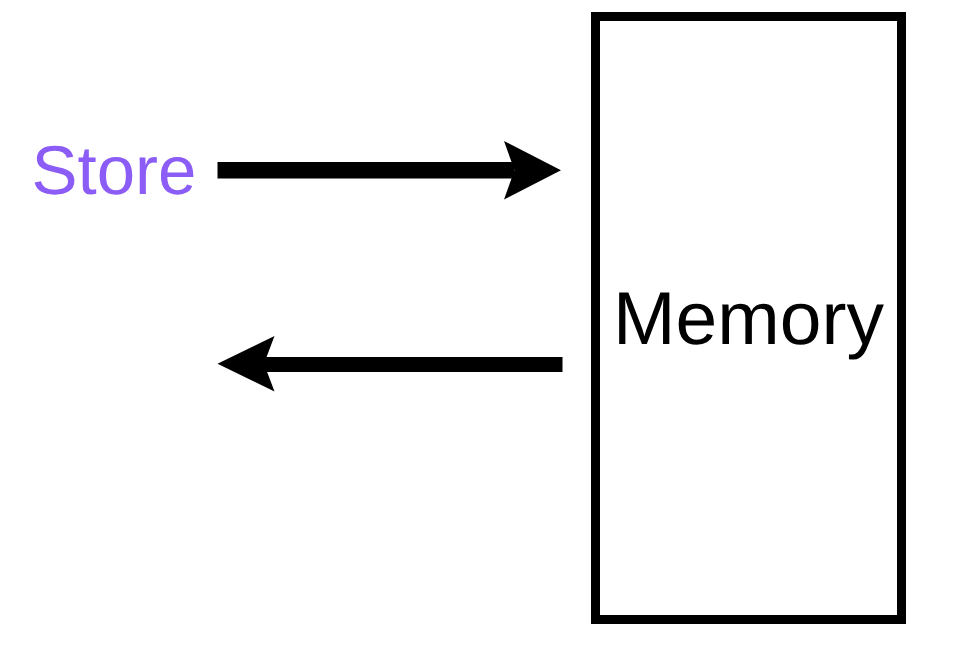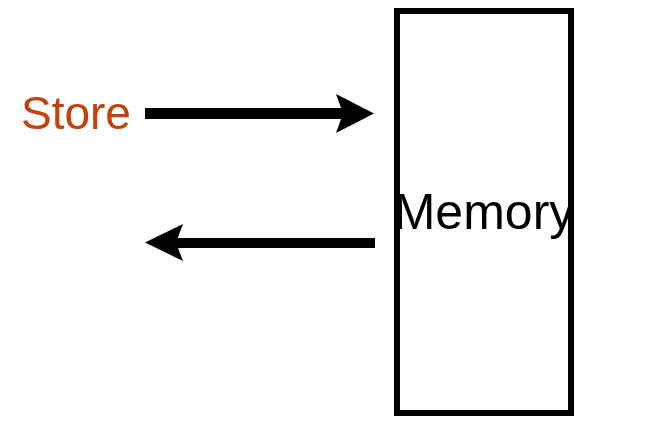--- a/index.html
+++ b/index.html
@@ -22,36 +22,36 @@
     top: 0;
     width: 652px;
     height: 443px;
   }
   .side-label {
     position: absolute;
     font-size: 46px;
     line-height: 1;
     font-weight: 400;
     letter-spacing: 0px;
-    color: #c2410c;
+    color: #8b5cf6;
     white-space: nowrap;
   }
   .label-store {
     left: 21px;
     top: 90px;
   }
   .label-load {
     left: 25px;
     top: 217px;
   }
   .memory-box {
     position: absolute;
     left: 394px;
     top: 8px;
-    width: 180px;
+    width: 210px;
     height: 408px;
     box-sizing: border-box;
     border: 6px solid #000000;
     background: #ffffff;
     display: flex;
     align-items: center;
     justify-content: center;
   }
   .memory-label {
     font-size: 50px;

